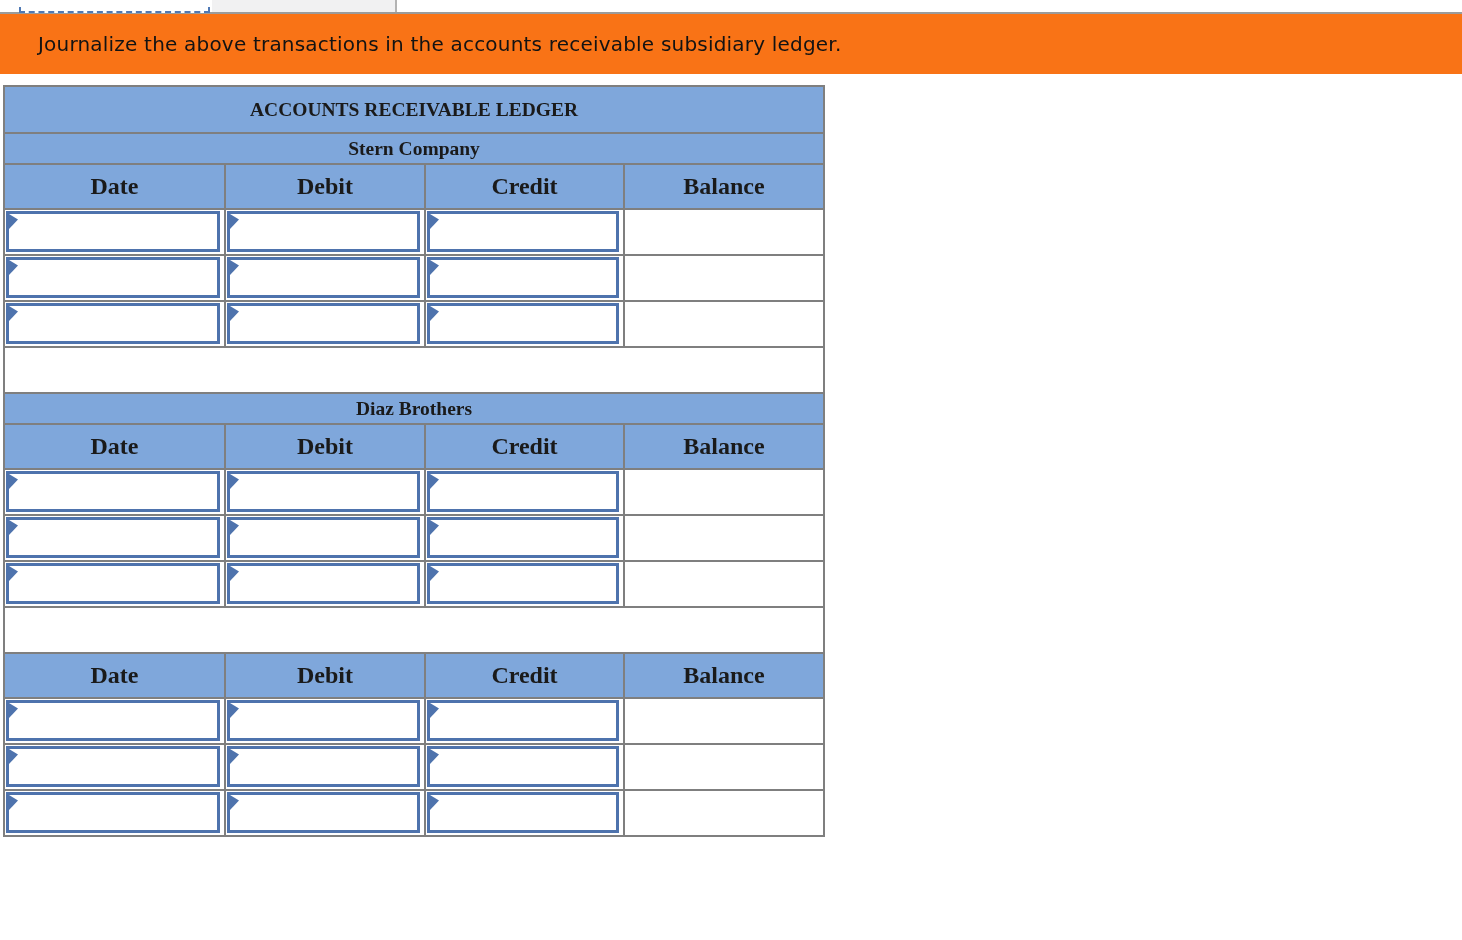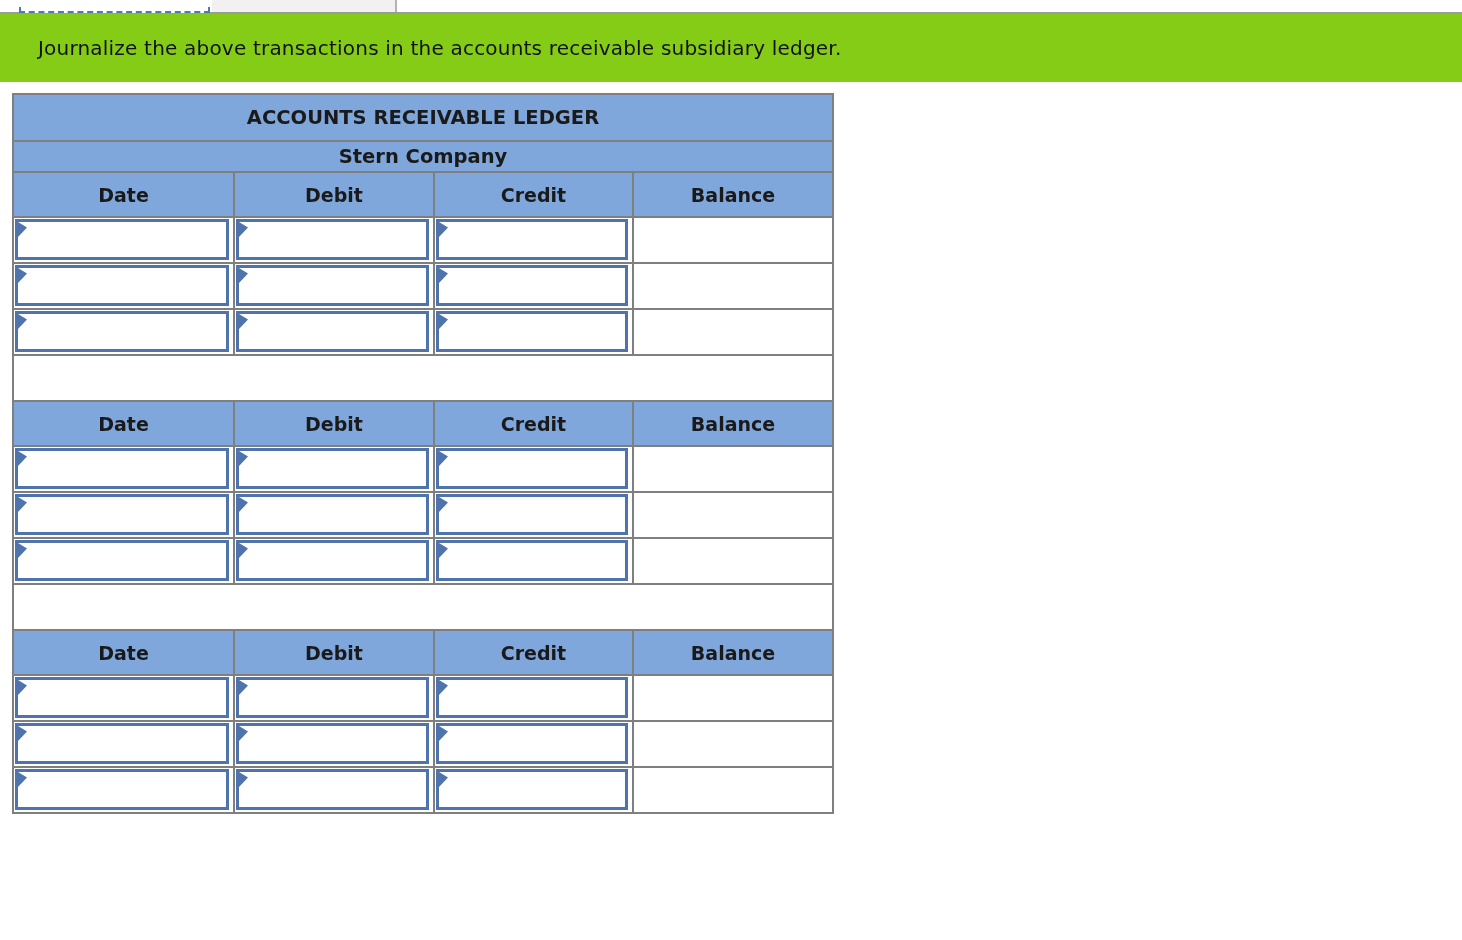--- a/index.html
+++ b/index.html
@@ -9,41 +9,41 @@
   
   .topstrip { position: relative; height: 14px; background: #ffffff; }
   .topstrip-line { position: absolute; left: 0; right: 0; top: 12px; height: 2px;
     background: #9b9b9b; }
   .tab-selected { position: absolute; left: 19px; top: -6px; width: 191px; height: 19px;
     background: #ffffff; border: 2px dashed #4f79b5; z-index: 2; }
   .tab-plain { position: absolute; left: 212px; top: -6px; width: 185px; height: 18px;
     background: #f1f1f2; border-right: 2px solid #b3b3b3; z-index: 1; }
 
   
-  .banner { height: 68px; background: #84cc16; display: flex; align-items: center;
+  .banner { height: 60px; background: #f97316; display: flex; align-items: center;
     padding-left: 38px; font-size: 20px; color: #131313; letter-spacing: 0.2px; }
 
   .gap { height: 11px; background: #ffffff; }
 
   
-  table.ledger { margin-left: 12px; width: 820px; border-collapse: collapse;
-    table-layout: fixed; border: 2px solid #646464; }
+  table.ledger { margin-left: 3px; width: 820px; border-collapse: collapse;
+    table-layout: fixed; border: 2px solid #646464; font-family: Liberation Serif, serif; }
   table.ledger td { border: 2px solid #7f7f7f; padding: 0; }
 
   tr.r-title  { height: 47px; }
   tr.r-name   { height: 31px; }
   tr.r-hdr    { height: 45px; }
   tr.r-data   { height: 46px; }
   tr.r-spacer { height: 46px; }
 
   td.blue { background: #7fa7db; text-align: center; vertical-align: middle;
     font-weight: bold; color: #1a1a1a; }
   td.t-title { font-size: 19.5px; }
   td.t-name  { font-size: 19.5px; }
-  td.t-hdr   { font-size: 19px; }
+  td.t-hdr   { font-size: 24px; }
 
   td.datacell { position: relative; background: #ffffff; }
   .inputbox { position: absolute; top: 1px; left: 1px; right: 4px; bottom: 2px;
     background: #ffffff; border: 3px solid #4e73ad; cursor: text; }
   .flag { position: absolute; top: 0; left: 0; width: 9px; height: 15px;
     background: #4e73ad; clip-path: polygon(0 0, 100% 36%, 0 100%); }
   .inputtext { position: absolute; inset: 0; padding: 2px 6px; font-size: 15px;
     color: #1a1a1a; }
 
   td.balancecell { background: #ffffff; }
@@ -148,20 +148,23 @@
               <span class="flag"></span>
               <span class="inputtext"></span>
             </div>
           </td>
       <td class="balancecell"></td>
     </tr>
     <tr class="r-spacer">
       <td class="spacercell" colspan="4"></td>
     </tr>
 
+    <tr class="r-name">
+      <td class="blue t-name" colspan="4">Diaz Brothers</td>
+    </tr>
     <tr class="r-hdr">
       <td class="blue t-hdr">Date</td>
       <td class="blue t-hdr">Debit</td>
       <td class="blue t-hdr">Credit</td>
       <td class="blue t-hdr">Balance</td>
     </tr>
     <tr class="r-data">
       <td class="datacell">
             <div class="inputbox">
               <span class="flag"></span>

